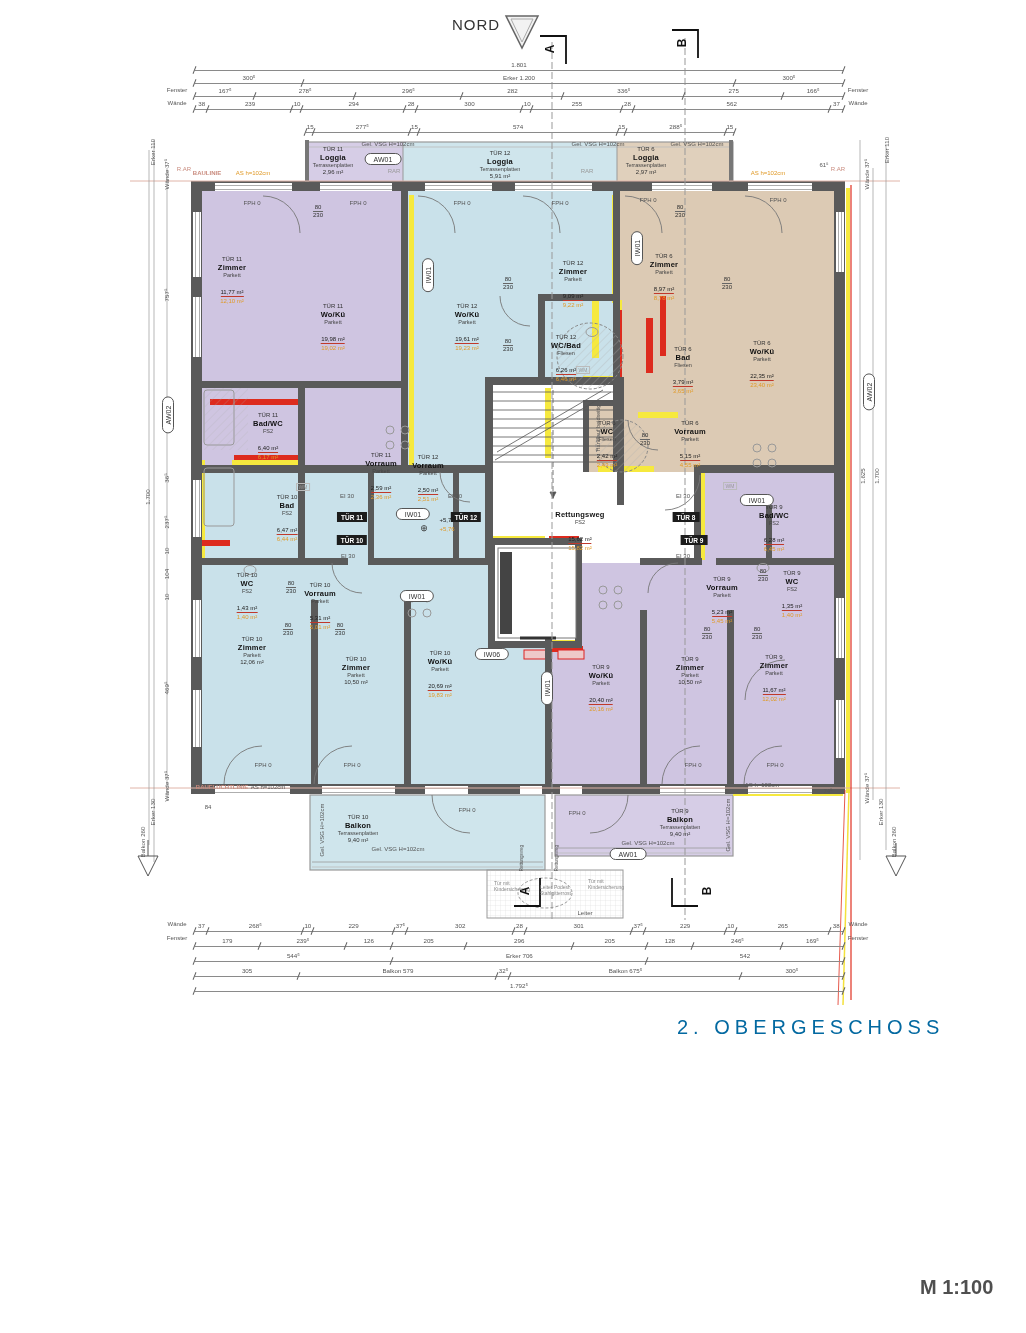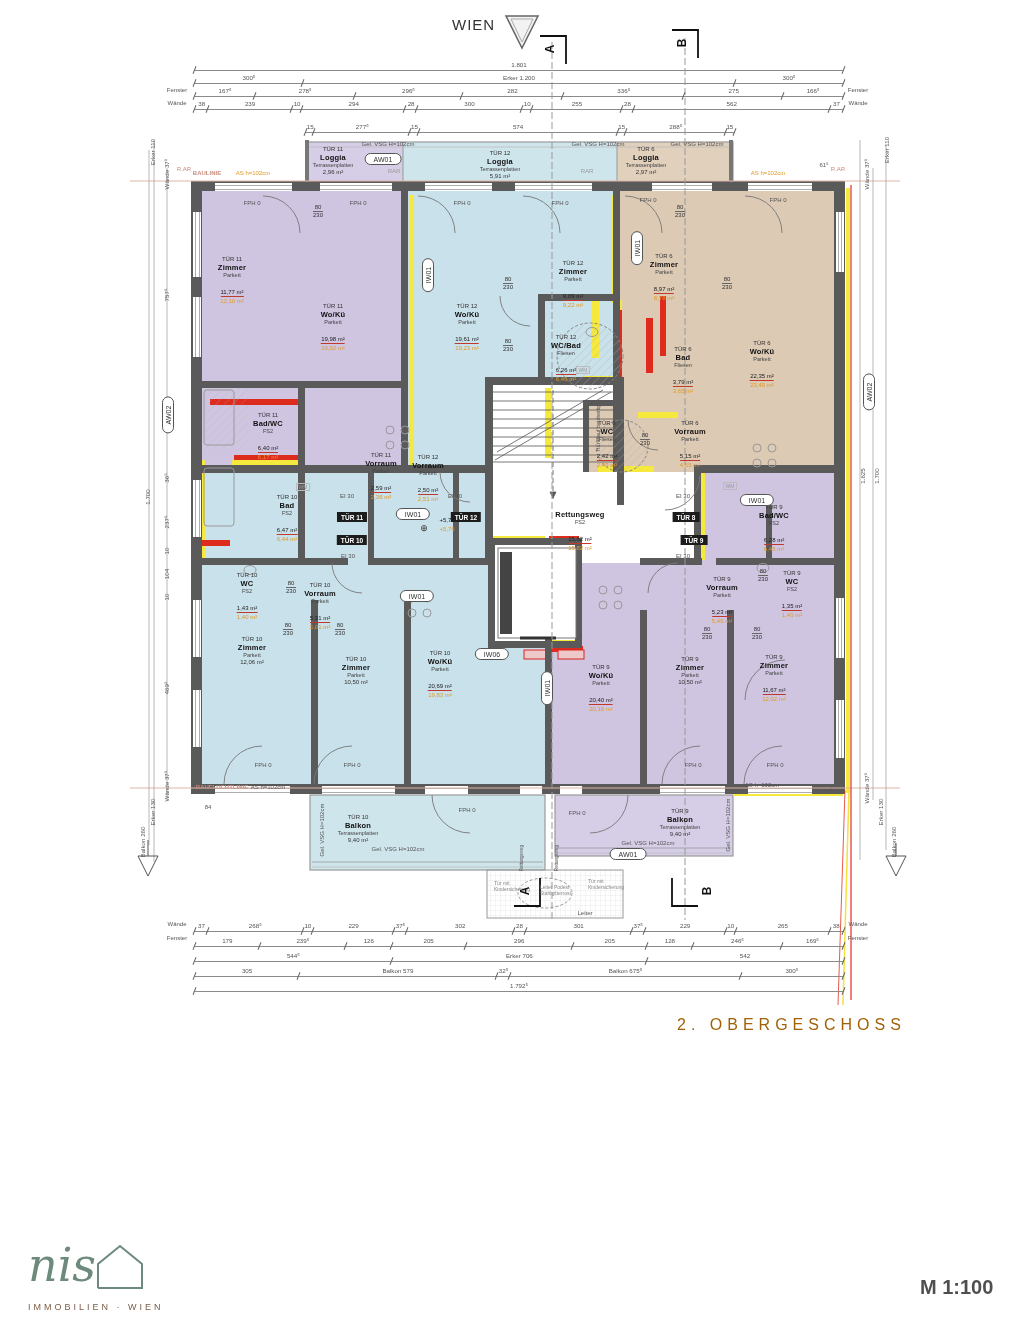--- a/index.html
+++ b/index.html
@@ -28,21 +28,21 @@
   .frac{position:absolute;font-size:6px;color:#333;text-align:center;transform:translateX(-50%);line-height:1.15;z-index:5}
   .frac u{display:block;text-decoration:none;border-top:1px solid #666}
   .dimrow{position:absolute;display:flex;font-size:6.2px;color:#555;z-index:4;
           background:linear-gradient(#8a8a8a,#8a8a8a) 0 10px/100% 1px no-repeat}
   .dimrow i{font-style:normal;position:relative;text-align:center;min-width:0;height:13px;line-height:9px;overflow:visible}
   .dimrow i::before{content:'';position:absolute;left:-1px;top:6px;width:1px;height:8px;background:#666;transform:rotate(22deg)}
   .dimrow i:last-child::after{content:'';position:absolute;right:-1px;top:6px;width:1px;height:8px;background:#666;transform:rotate(22deg)}
   .vl{position:absolute;font-size:6.2px;color:#555;white-space:nowrap;transform:translate(-50%,-50%) rotate(-90deg);z-index:4}
   .secletter{position:absolute;font-weight:bold;font-size:12px;color:#111;transform:rotate(-90deg);z-index:6}
   .north{position:absolute;font-size:15px;color:#333;letter-spacing:1px;z-index:6}
-  .title{position:absolute;font-size:16px;letter-spacing:5px;color:#a16207;z-index:6}
+  .title{position:absolute;font-size:20px;letter-spacing:5px;color:#0369a1;z-index:6}
   .scale{position:absolute;font-size:20px;font-weight:bold;color:#4f4f4f;z-index:6}
   .logo{position:absolute;z-index:6}
   .logo .script{font-family:"DejaVu Serif",serif;font-style:italic;font-size:46px;color:#6e8a7c;line-height:1}
   .logo .sub{display:block;font-size:9px;letter-spacing:3px;color:#7d5c45;margin-top:2px}
   .wm{position:absolute;font-size:5px;color:#999;border:.5px solid #bbb;padding:0 1.5px;transform:translateX(-50%);z-index:5}
 </style>
 </head>
 <body>
 
 <div class="canvas">
@@ -289,21 +289,21 @@
     <line x1="886" y1="145" x2="886" y2="850"></line>
   </g>
   <g fill="none" stroke="#555" stroke-width="1">
     <polygon points="138,856 158,856 148,876"></polygon>
         <line x1="148" y1="840" x2="148" y2="856"></line>
     <polygon points="886,856 906,856 896,876"></polygon>
         <line x1="896" y1="843" x2="896" y2="856"></line>
   </g>
 </svg>
 
-<div class="north" style="left:452px;top:16px">WIEN</div>
+<div class="north" style="left:452px;top:16px">NORD</div>
 <div class="secletter" style="left:546px;top:42px">A</div>
 <div class="secletter" style="left:678px;top:36px">B</div>
 <div class="secletter" style="left:521px;top:884px">A</div>
 <div class="secletter" style="left:703px;top:884px">B</div>
 
 <div class="dimrow" style="left:195px;top:60px;width:648px">
       <i style="flex:1">1.801</i>
     </div>
 <div class="dimrow" style="left:195px;top:73px;width:648px">
       <i style="flex:300">300⁵</i>
@@ -566,23 +566,14 @@
 <div class="ann multi" style="left:566px;top:884px;transform:translateX(-50%)">Leiter Podest Stahlgitterrost</div>
 <div class="wm" style="left:303px;top:483px">WM</div>
 <div class="wm" style="left:583px;top:366px">WM</div>
 <div class="wm" style="left:730px;top:482px">WM</div>
 <div class="ann" style="left:424px;top:523px;font-size:9px;color:#333">⊕</div>
 <div class="ann" style="left:447px;top:517px;color:#222">+5,77</div>
 <div class="ann or" style="left:447px;top:526px">+5,76</div>
 
 <div class="title" style="left:677px;top:1016px">2. OBERGESCHOSS</div>
 <div class="scale" style="left:920px;top:1276px">M 1:100</div>
-<div class="logo" style="left:28px;top:1240px">
-  <svg width="130" height="56">
-    <path d="M70 48 V24 L92 6 L114 24 V48 H70" fill="none" stroke="#6e8a7c" stroke-width="2"></path>
-  </svg>
-  <div style="position:absolute;left:0;top:2px">
-    <span class="script">nis</span>
-  </div>
-  <span class="sub">IMMOBILIEN · WIEN</span>
+
 </div>
 
-</div>
-
 </body></html>

